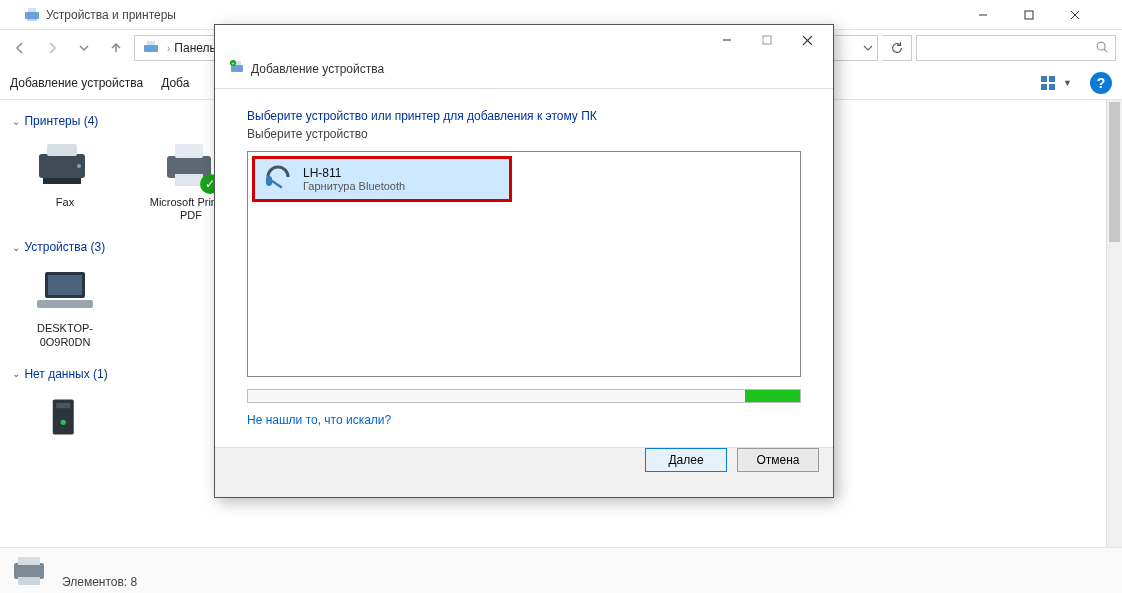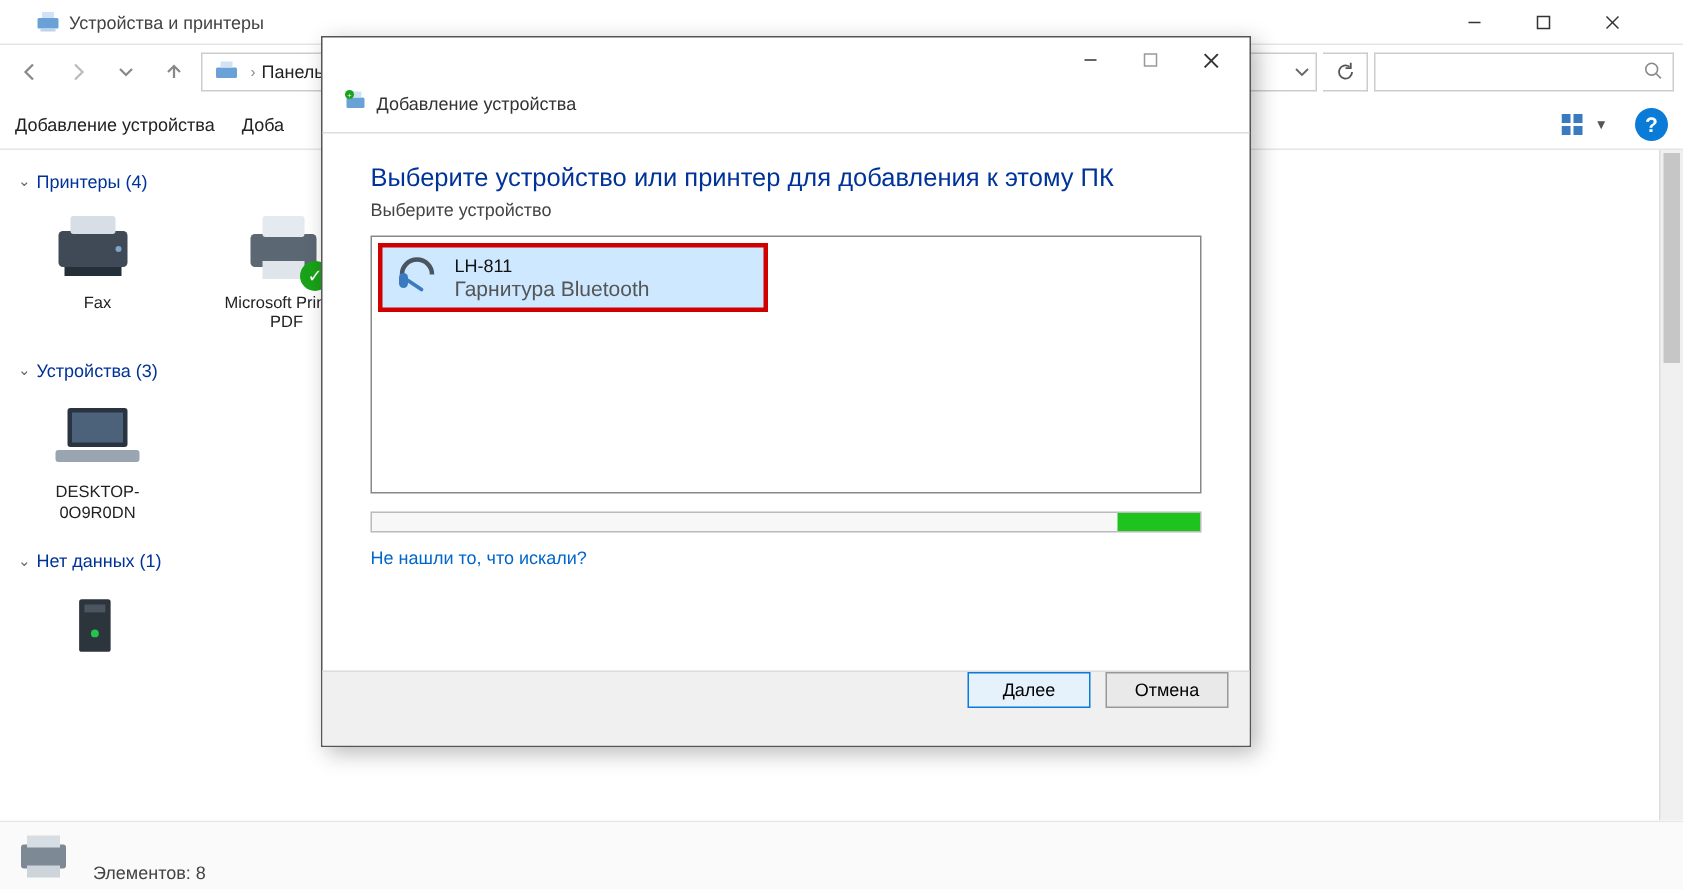--- a/index.html
+++ b/index.html
@@ -49,27 +49,27 @@
     .statusbar { height: 46px; display:flex; align-items:flex-end; padding: 4px 10px; gap:12px; border-top:1px solid #e5e5e5; background:#fafafa; font-size:12px; color:#444; }
     .statusbar .sthumb { width:40px; height:36px; display:flex; align-items:center; justify-content:center; }
 
     
     .modal { position: absolute; left: 214px; top: 24px; width: 620px; height: 474px; background:#fff; border:1px solid #555; box-shadow: 4px 4px 14px rgba(0,0,0,.28); display:flex; flex-direction:column; }
     .modal-title { height: 30px; display:flex; align-items:center; padding:0 6px 0 10px; font-size:12px; }
     .modal-title .mctrls { margin-left:auto; display:flex; }
     .modal-title .mbtn { width:40px; height:26px; display:flex; align-items:center; justify-content:center; }
     .modal-sub { padding: 4px 14px 10px; display:flex; align-items:center; gap:6px; font-size:12px; color:#333; border-bottom: 1px solid #ddd;}
     .modal-body { flex:1; padding: 20px 32px 10px; }
-    .modal-body h2 { font-size: 17px; font-weight: normal; color:#003399; margin-bottom:4px; }
+    .modal-body h2 { font-size: 12px; font-weight: normal; color:#003399; margin-bottom:4px; }
     .modal-body .hint { font-size: 12px; color:#444; margin-bottom:10px; }
-    .device-list { border:1px solid #888; height: 172px; background:#fff; padding:4px; }
+    .device-list { border:1px solid #888; height: 226px; background:#fff; padding:4px; }
     .device-entry { width: 260px; height: 46px; border: 3px solid #d00000; background:#cee8ff; display:flex; align-items:center; gap:10px; padding:0 8px; }
     .device-entry .dicon { width:30px; height:30px; }
     .device-entry .dname { font-size:12px; color:#111; }
-    .device-entry .dtype { font-size:14px; color:#555; }
+    .device-entry .dtype { font-size:11px; color:#555; }
     .progress { height:14px; border:1px solid #bbb; margin-top:12px; position:relative; background:#f7f7f7; }
     .progress .fill { position:absolute; right:0; top:0; bottom:0; width:10%; background:#1ec31e; }
     .help-link { font-size:12px; color:#0066cc; margin-top:10px; display:inline-block; }
     .modal-footer { height: 50px; border-top:1px solid #ddd; background:#f0f0f0; display:flex; align-items:flex-start; justify-content:flex-end; padding:0 14px; gap:10px; }
     .modal-footer button { min-width:82px; height:24px; font-size:12px; background:#e9e9e9; border:1px solid #999; }
     .modal-footer button.primary { border:1px solid #0a7bd6; background:#e5f1fb; }
   </style>
 </head>
 <body>
 

